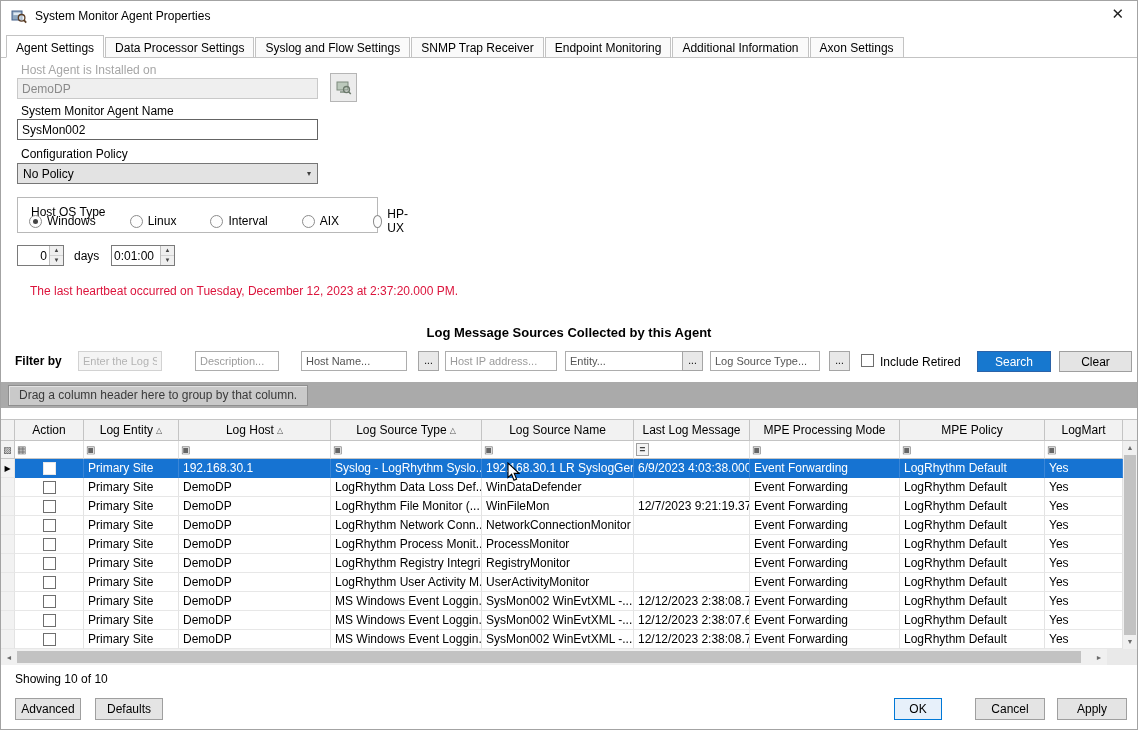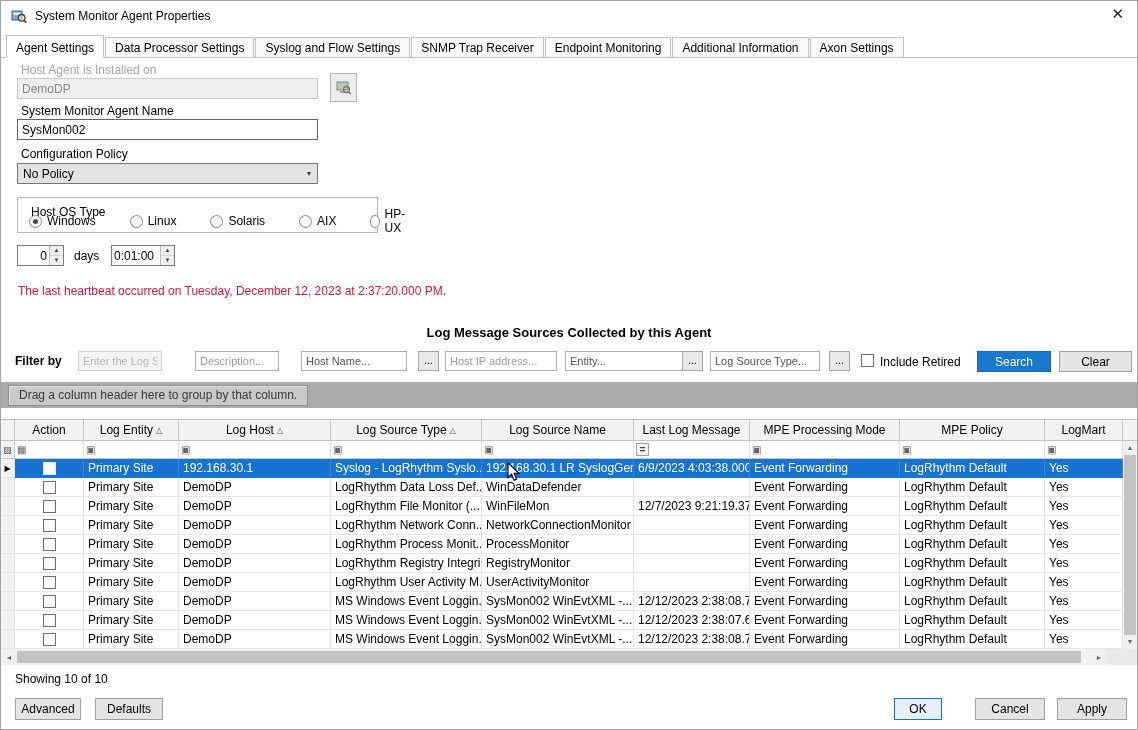--- a/index.html
+++ b/index.html
@@ -17,21 +17,21 @@
   .window-title{margin-left:8px;}
   .close-btn{position:absolute;top:5px;right:13px;font-size:15px;color:#222;cursor:pointer;line-height:1;}
 
   
   .tabstrip{position:absolute;top:34px;left:0;right:0;height:23px;display:flex;align-items:flex-end;padding-left:5px;border-bottom:1px solid #c3c3c3;}
   .tab{height:20px;padding:3px 9px 0;border:1px solid #c3c3c3;border-bottom:none;background:#fafafa;white-space:nowrap;margin-right:1px;cursor:pointer;}
   .tab.active{height:23px;background:#fff;margin-bottom:-1px;padding-top:5px;border-bottom:1px solid #fff;}
 
   .lbl{position:absolute;white-space:nowrap;}
   .lbl.disabled{color:#a6a6a6;}
-  .red{color:var(--heartbeat-red);}
+  .red{color:var(--heartbeat-red);margin-left:12px;}
 
   .textbox{position:absolute;height:21px;border:1px solid #8a8a8a;background:#fff;font-family:inherit;font-size:12px;padding:0 4px;outline:none;}
   .textbox.disabled-box{background:#efefef;color:#8a8a8a;border-color:#c9c9c9;}
 
   .iconbtn{position:absolute;width:27px;height:29px;background:#ececec;border:1px solid #b5b5b5;display:flex;align-items:center;justify-content:center;cursor:pointer;}
 
   .combo{position:absolute;height:21px;background:#e3e3e3;border:1px solid #767676;display:flex;align-items:center;padding:0 18px 0 5px;cursor:pointer;}
   .combo .chev{position:absolute;right:6px;top:5px;font-size:8px;color:#404040;}
 
   .groupbox{position:absolute;border:1px solid #b8b8b8;}
@@ -156,21 +156,21 @@
       <span class="radio-item">
         <span class="radio on"></span>
         <span class="radio-label">Windows</span>
       </span>
       <span class="radio-item">
         <span class="radio"></span>
         <span class="radio-label">Linux</span>
       </span>
       <span class="radio-item">
         <span class="radio"></span>
-        <span class="radio-label">Solaris</span>
+        <span class="radio-label">Interval</span>
       </span>
       <span class="radio-item">
         <span class="radio"></span>
         <span class="radio-label">AIX</span>
       </span>
       <span class="radio-item">
         <span class="radio"></span>
         <span class="radio-label">HP-UX</span>
       </span>
     </div>

